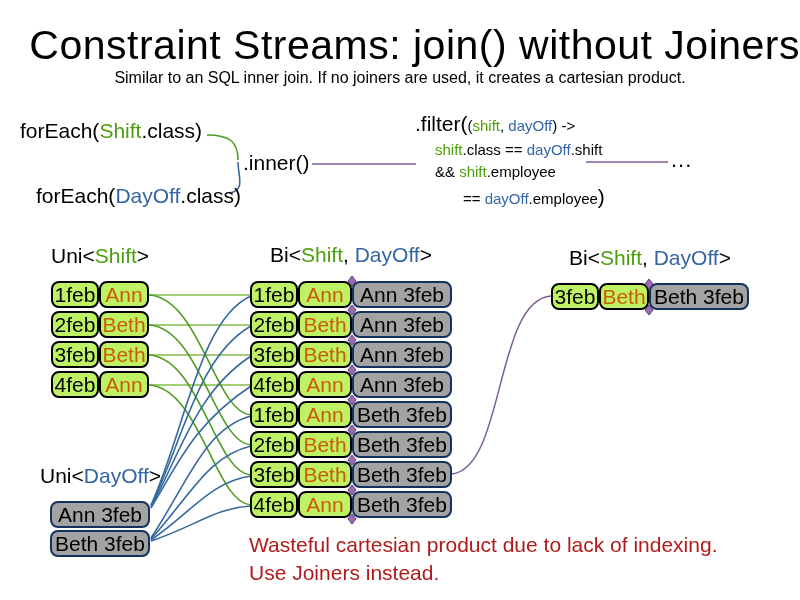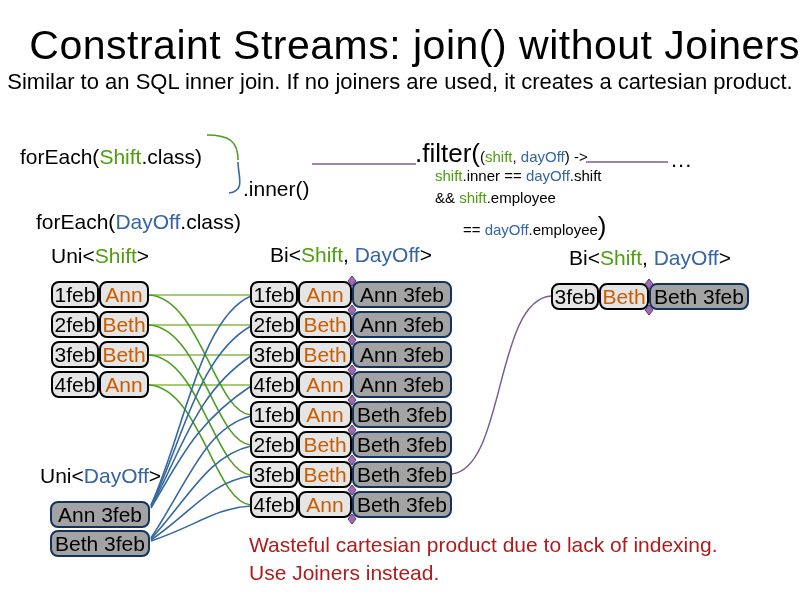--- a/index.html
+++ b/index.html
@@ -3,34 +3,34 @@
 <meta charset="utf-8">
 <style>
   html,body{margin:0;padding:0;background:#fff;}
   .stage{position:relative;width:800px;height:600px;background:#ffffff;
          font-family:"Liberation Sans",sans-serif;overflow:hidden;color:#000;}
   svg.layer{position:absolute;left:0;top:0;pointer-events:none;}
   #lines{z-index:1;}
   #glue{z-index:3;}
   .abs{position:absolute;z-index:2;white-space:nowrap;}
   .title{width:800px;text-align:right;top:22px;left:0;font-size:41px;letter-spacing:0.5px;}
-  .subtitle{width:800px;text-align:center;top:69px;left:0;font-size:22px;}
-  .code{font-size:21px;margin-top:26px;}
+  .subtitle{width:800px;text-align:center;top:69px;left:0;font-size:16px;}
+  .code{font-size:21px;}
   .small{font-size:15px;}
-  .big{font-size:26px;}
+  .big{font-size:21px;}
   .green-t{color:#4d9e0d;}
   .blue-t{color:#3465a4;text-align:center;}
   .orange-t{color:#cc5c00;}
   .hdr{font-size:21px;}
   .hdr.center{text-align:center;}
   .row{position:absolute;display:flex;z-index:2;}
   .cell{box-sizing:border-box;height:27px;border:2px solid #000;border-radius:8px;
         display:flex;align-items:center;justify-content:center;
         font-size:21px;line-height:1;white-space:nowrap;overflow:hidden;}
-  .cell.green{background:#e5e5e5;}
+  .cell.green{background:#bef264;}
   .cell.blue{background:#a3a3a3;border-color:#14325e;}
   .w48{width:48px;} .w50{width:50px;} .w54{width:54px;} .w100{width:100px;}
   .warning{left:249px;top:531px;font-size:21px;line-height:28px;color:#b21b1b;}
   .ellipsis{left:671px;top:147px;font-size:22px;letter-spacing:1px;}
 </style>
 </head>
 <body>
 
 <div class="stage">
 
@@ -72,21 +72,21 @@
   </div>
   <div class="abs code" style="left:36px;top:184px;">
     <span>forEach(</span><span class="blue-t">DayOff</span><span>.class)</span>
   </div>
   <div class="abs code" style="left:243px;top:151px;">.inner()</div>
 
   <div class="abs code" style="left:415px;top:112px;">
     <span class="big">.filter(</span><span class="small">(</span><span class="small green-t">shift</span><span class="small">, </span><span class="small blue-t">dayOff</span><span class="small">) -&gt;</span>
   </div>
   <div class="abs code small" style="left:435px;top:141px;">
-    <span class="green-t">shift</span><span>.inner == </span><span class="blue-t">dayOff</span><span>.shift</span>
+    <span class="green-t">shift</span><span>.class == </span><span class="blue-t">dayOff</span><span>.shift</span>
   </div>
   <div class="abs code small" style="left:435px;top:163px;">
     <span>&amp;&amp; </span><span class="green-t">shift</span><span>.employee</span>
   </div>
   <div class="abs code small" style="left:463px;top:185px;">
     <span>== </span><span class="blue-t">dayOff</span><span>.employee</span><span class="big">)</span>
   </div>
   <div class="abs ellipsis">...</div>
 
   <div class="abs hdr" style="left:51px;top:244px;">

